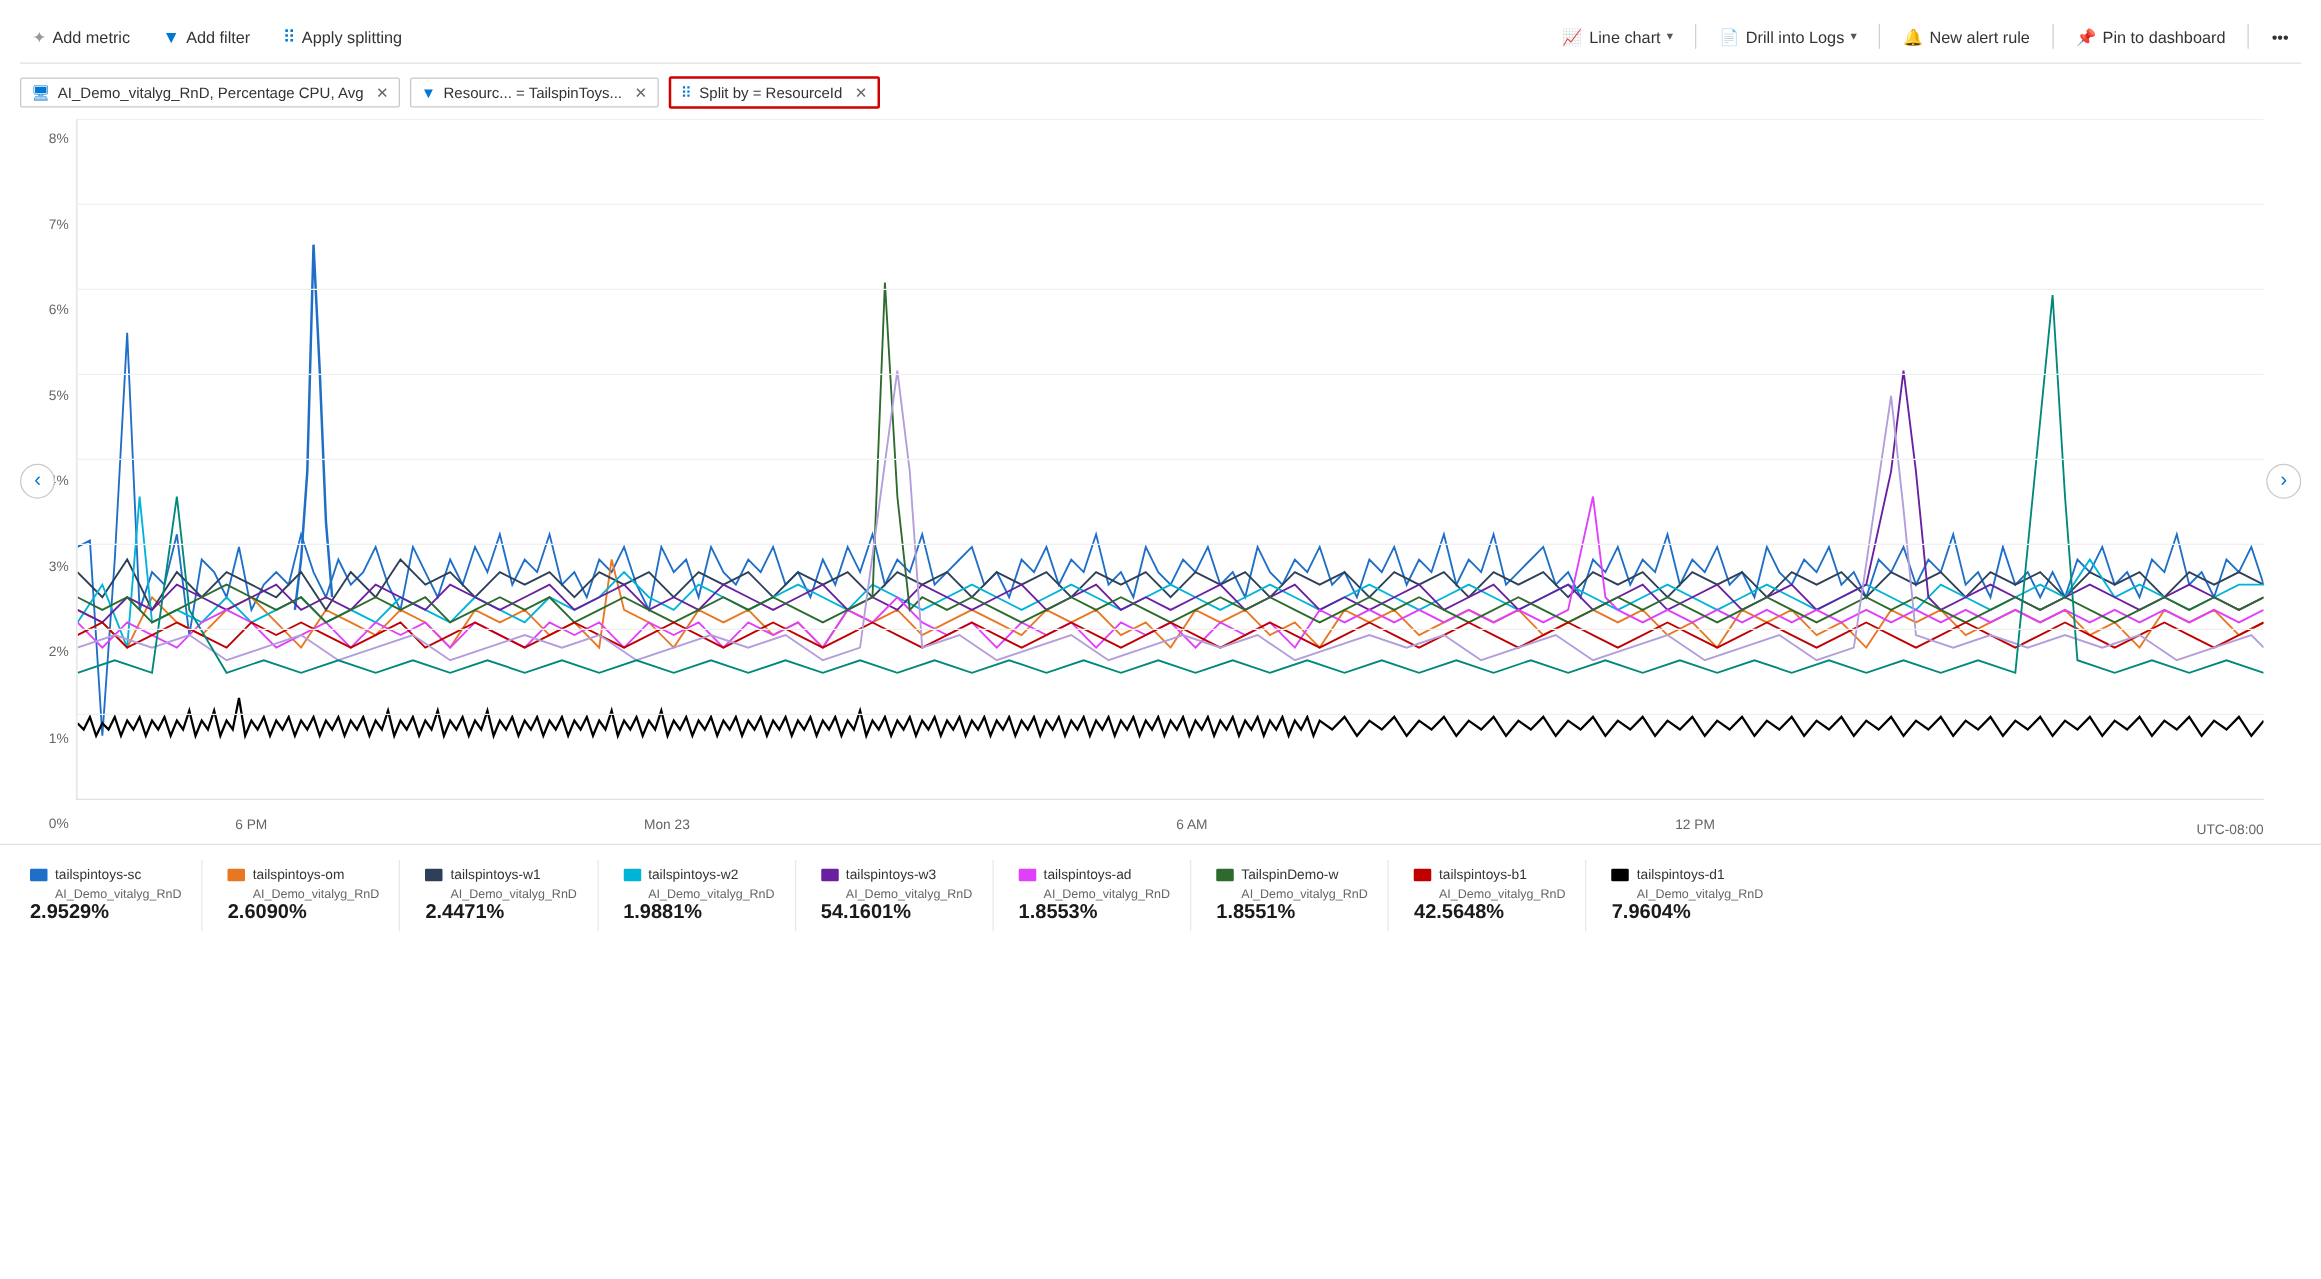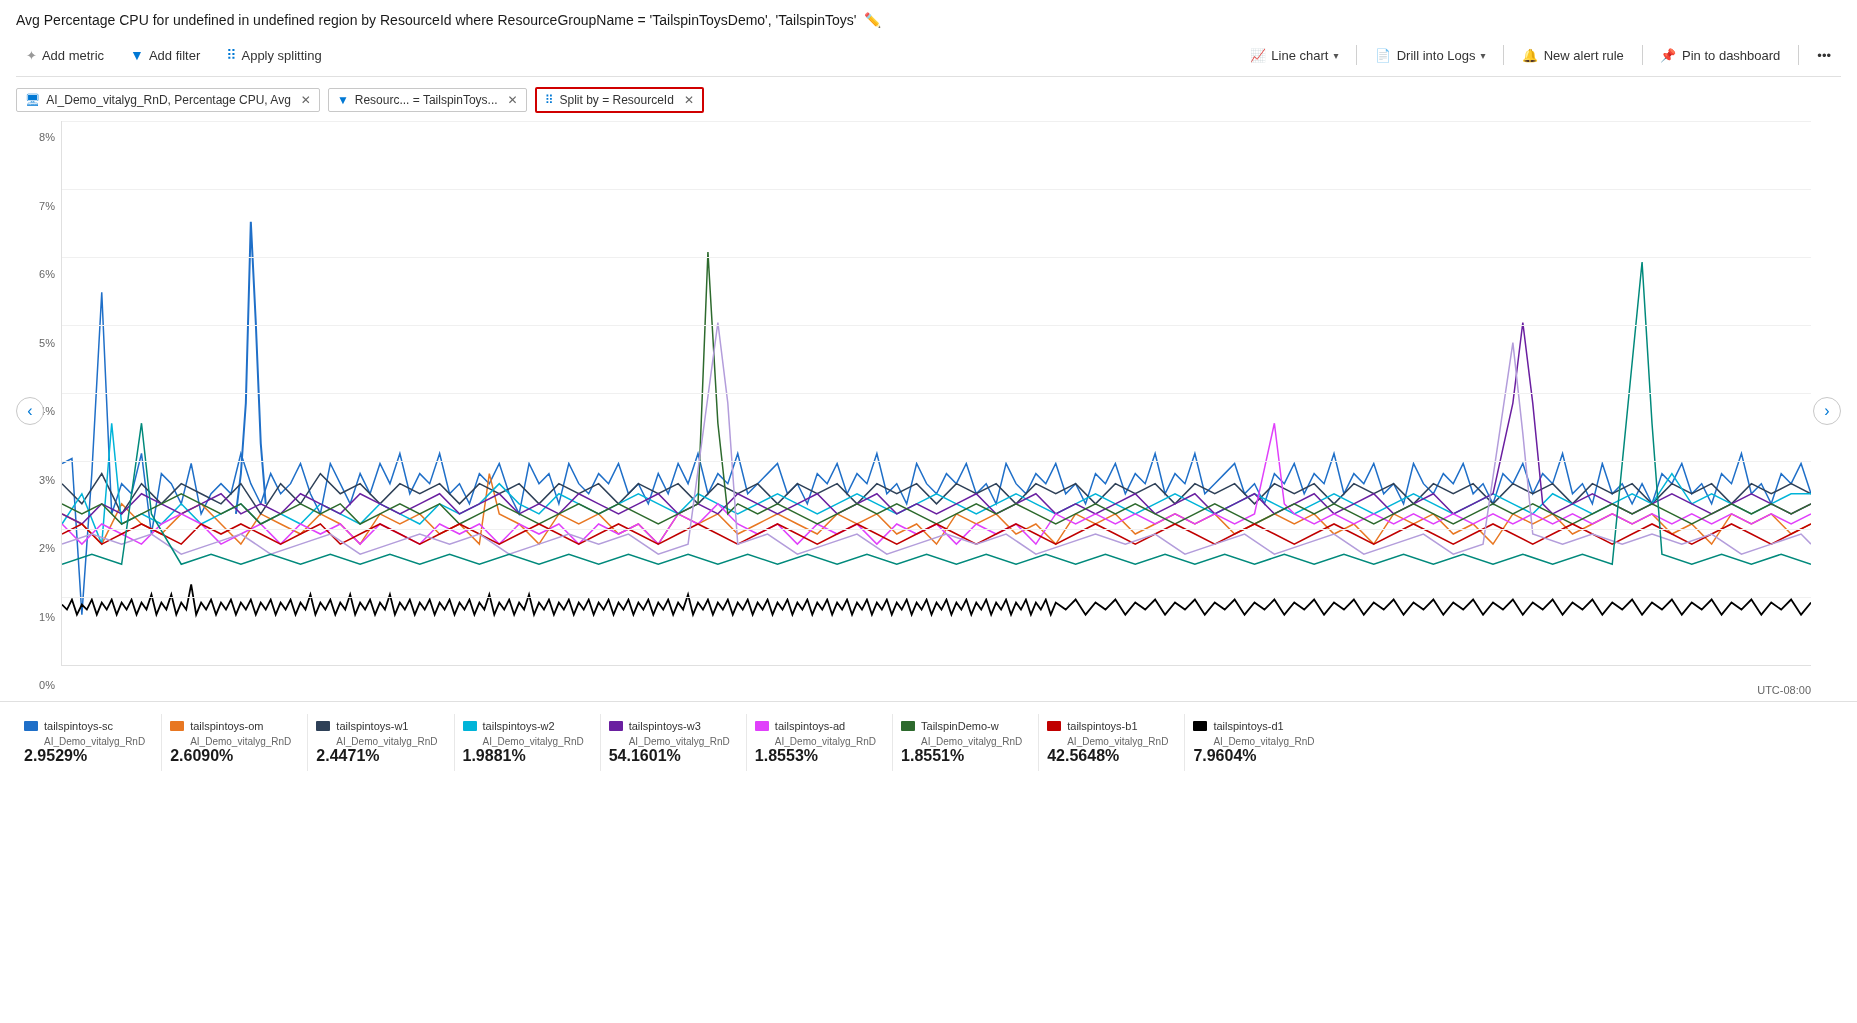--- a/index.html
+++ b/index.html
@@ -38,43 +38,39 @@
 
     .x-axis { position: absolute; left: 45px; right: 30px; bottom: 0; height: 30px; display: flex; align-items: center; }
     .x-label { position: absolute; font-size: 11px; color: #666; transform: translateX(-50%); }
 
     .timezone-label { position: absolute; right: 30px; bottom: 5px; font-size: 11px; color: #666; }
 
     .nav-arrow { position: absolute; top: 50%; transform: translateY(-50%); background: #fff; border: 1px solid #c8c8c8; border-radius: 50%; width: 28px; height: 28px; display: flex; align-items: center; justify-content: center; cursor: pointer; color: #0078d4; font-size: 16px; z-index: 10; }
     .nav-arrow-left { left: 0; }
     .nav-arrow-right { right: 0; }
 
-    .legend { display: flex; flex-wrap: nowrap; gap: 0; padding: 12px 16px; border-top: 1px solid #e0e0e0; overflow-x: auto; }
+    .legend { display: flex; flex-wrap: nowrap; gap: 12px; padding: 12px 16px; border-top: 1px solid #e0e0e0; overflow-x: auto; }
     .legend-item { display: flex; flex-direction: column; padding: 6px 16px 6px 8px; border-right: 1px solid #e8e8e8; min-width: 140px; }
     .legend-item:last-child { border-right: none; justify-content: center; }
     .legend-name-row { display: flex; align-items: center; gap: 6px; margin-bottom: 4px; }
     .legend-color-block { width: 14px; height: 10px; border-radius: 1px; flex-shrink: 0; }
     .legend-name { font-size: 11px; color: #333; }
     .legend-sub { font-size: 10px; color: #666; margin-left: 20px; }
     .legend-value { font-size: 16px; font-weight: 600; color: #1a1a1a; }
 
     svg.chart-svg { width: 100%; height: 100%; }
 
     .add-metric-icon { color: #999; }
     .add-filter-icon { color: #0078d4; }
     .split-icon { color: #0078d4; }
   </style>
 </head>
 <body>
 
 <div class="top-bar">
-  <div class="title-row">
-    <span class="title-text">Avg Percentage CPU for undefined in undefined region by ResourceId where ResourceGroupName = 'TailspinToysDemo', 'TailspinToys'</span>
-    <span class="edit-icon">✏️</span>
-  </div>
 
   <div class="toolbar">
     <div class="toolbar-left">
       <button class="toolbar-btn">
         <span class="add-metric-icon">✦</span>
         <span>Add metric</span>
       </button>
       <button class="toolbar-btn">
         <span class="add-filter-icon btn-icon">▼</span>
         <span>Add filter</span>
@@ -204,20 +200,26 @@
         <polyline fill="none" stroke="#b39ddb" stroke-width="1.5" points="
           0,420 30,410 60,420 90,410 120,430 150,420 180,410 210,430 240,420 270,410 300,430 330,420 360,410 390,420 420,410 450,430 480,420 510,410 540,420 570,410 600,430 630,420 660,200 670,280 680,420 710,410 740,430 770,420 800,410 830,430 860,420 890,410 920,420 950,410 980,430 1010,420 1040,410 1070,420 1100,410 1130,430 1160,420 1190,410 1220,430 1250,420 1280,410 1310,430 1340,420 1370,410 1400,430 1430,420 1460,220 1470,310 1480,410 1510,420 1540,410 1570,420 1600,410 1630,420 1660,410 1690,430 1720,420 1750,410 1760,420
         "></polyline>
 
         <polyline fill="none" stroke="#00897b" stroke-width="1.5" points="
           0,440 30,430 60,440 80,300 90,390 120,440 150,430 180,440 210,430 240,440 270,430 300,440 330,430 360,440 390,430 420,440 450,430 480,440 510,430 540,440 570,430 600,440 630,430 660,440 690,430 720,440 750,430 780,440 810,430 840,440 870,430 900,440 930,430 960,440 990,430 1020,440 1050,430 1080,440 1110,430 1140,440 1170,430 1200,440 1230,430 1260,440 1290,430 1320,440 1350,430 1380,440 1410,430 1440,440 1470,430 1500,440 1530,430 1560,440 1590,140 1600,300 1610,430 1640,440 1670,430 1700,440 1730,430 1760,440
         "></polyline>
       </svg>
     </div>
 
+    <div class="x-axis">
+      <span class="x-label" style="left: 8%;">6 PM</span>
+      <span class="x-label" style="left: 27%;">Mon 23</span>
+      <span class="x-label" style="left: 51%;">6 AM</span>
+      <span class="x-label" style="left: 74%;">12 PM</span>
+    </div>
 
     <span class="timezone-label">UTC-08:00</span>
 
     <div class="nav-arrow nav-arrow-right">›</div>
   </div>
 </div>
 
 <div class="legend">
 
   <div class="legend-item">

